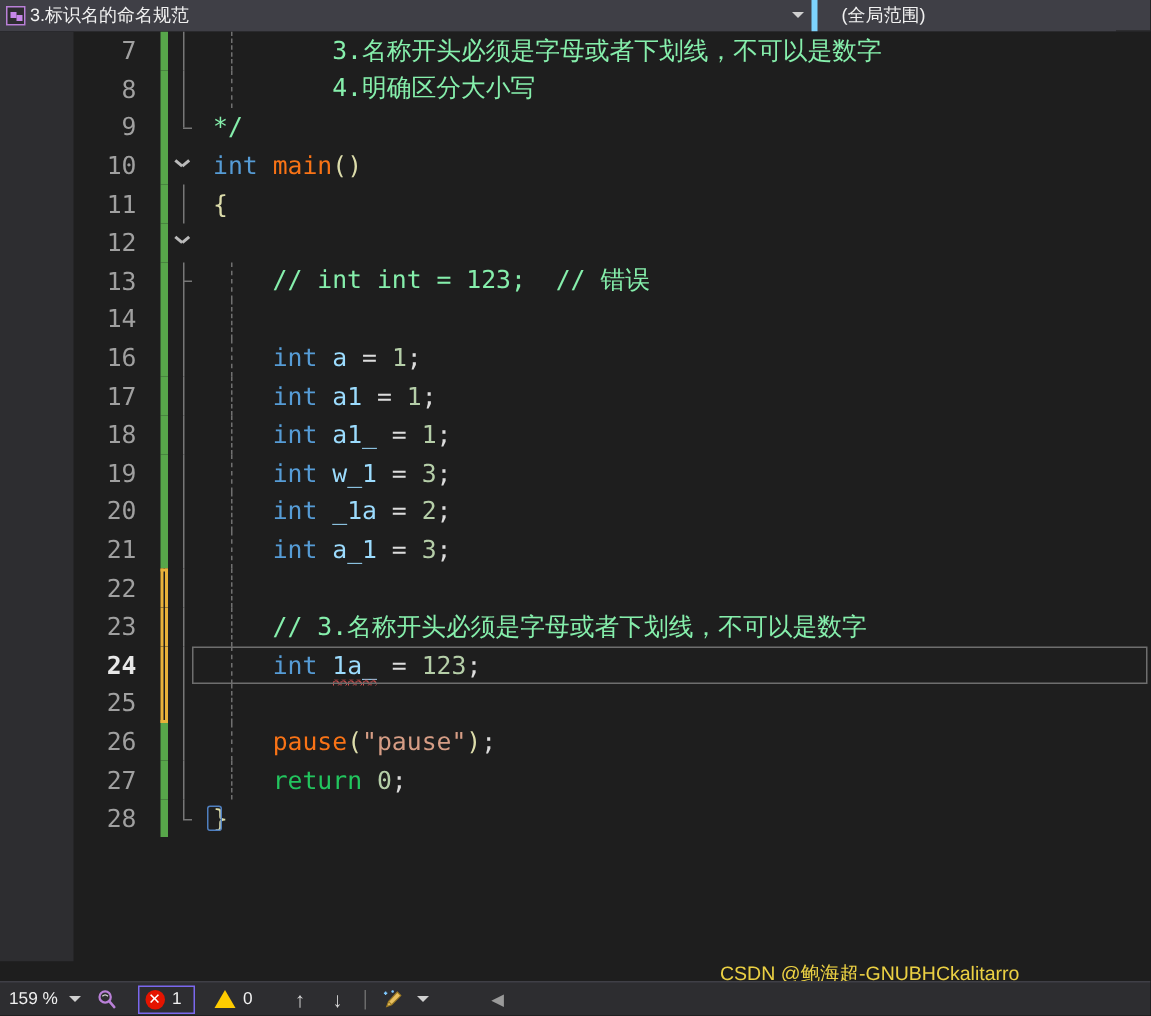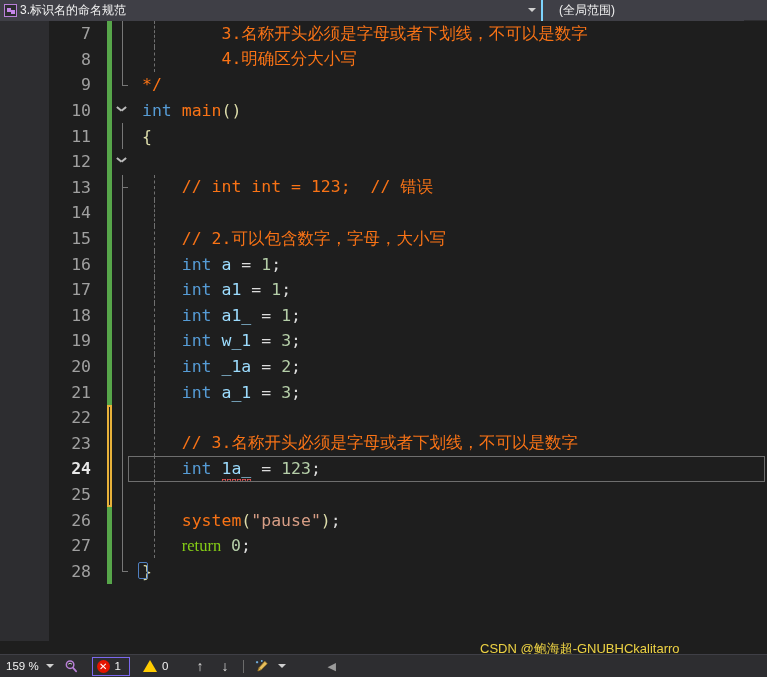--- a/index.html
+++ b/index.html
@@ -19,21 +19,21 @@
     border-bottom: 1px solid #2d2d30;
   }
   .nav-combo {
     display: flex; align-items: center; height: 21px;
     background: #3f3f46;
     color: #f1f1f1; font-size: 12px;
     padding: 0 2px 0 4px;
     position: relative;
   }
   .nav-combo.left { width: 541px; }
-  .nav-combo.right { width: 203px; border-left: 2px solid #7dd3fc; padding-left: 16px; }
+  .nav-combo.right { width: 203px; border-left: 4px solid #7dd3fc; padding-left: 16px; }
   .cpp-icon {
     width: 13px; height: 13px; flex: 0 0 13px;
     border: 1px solid #b980d8;
     margin-right: 3px;
     position: relative;
     background: #2d2d30;
   }
   .cpp-icon::before, .cpp-icon::after {
     content: ""; position: absolute; background: #c586e8;
   }
@@ -114,25 +114,25 @@
     flex: 1 1 auto; position: relative; padding-left: 10px; height: 25.6px;
     display: flex; align-items: center;
   }
   .indent-guide {
     position: absolute; top: 0; left: 22px; width: 0; height: 100%;
     border-left: 1px dashed #707070;
   }
 
   
   .kw      { color: #569cd6; }
-  .kw2     { color: #84cc16; font-family: Liberation Serif, serif; }
+  .kw2     { color: #22c55e; }
   .ident   { color: #9cdcfe; }
   .num     { color: #b5cea8; }
   .str     { color: #d69d85; }
-  .cmt     { color: #f97316; }
+  .cmt     { color: #86efac; }
   .fn      { color: #f97316; }
   .punct   { color: #dcdcdc; }
   .brace   { color: #dcdcaa; }
 
   .squiggle {
     position: relative;
     text-decoration: none;
   }
   .squiggle::after {
     content: "";
@@ -222,32 +222,31 @@
     <div class="selection-margin"></div>
     <div class="code-area" id="code-area">
         <div class="line"><div class="lineno">7</div><div class="changebar cb-green"></div><div class="fold"><span class="vline"></span></div><div class="codetext"><span class="indent-guide"></span><span class="cmt">        3.名称开头必须是字母或者下划线，不可以是数字</span></div></div>
         <div class="line"><div class="lineno">8</div><div class="changebar cb-green"></div><div class="fold"><span class="vline"></span></div><div class="codetext"><span class="indent-guide"></span><span class="cmt">        4.明确区分大小写</span></div></div>
         <div class="line"><div class="lineno">9</div><div class="changebar cb-green"></div><div class="fold"><span class="vline half-top"></span><span class="tick"></span></div><div class="codetext"><span class="cmt">*/</span></div></div>
         <div class="line"><div class="lineno">10</div><div class="changebar cb-green"></div><div class="fold"><span class="chev"></span></div><div class="codetext"><span class="kw">int</span><span class="punct"> </span><span class="fn">main</span><span class="brace">()</span></div></div>
         <div class="line"><div class="lineno">11</div><div class="changebar cb-green"></div><div class="fold"><span class="vline"></span></div><div class="codetext"><span class="brace">{</span></div></div>
         <div class="line"><div class="lineno">12</div><div class="changebar cb-green"></div><div class="fold"><span class="chev"></span></div></div>
         <div class="line"><div class="lineno">13</div><div class="changebar cb-green"></div><div class="fold"><span class="vline"></span><span class="tick"></span></div><div class="codetext"><span class="indent-guide"></span><span class="cmt">    // int int = 123;  // 错误</span></div></div>
         <div class="line"><div class="lineno">14</div><div class="changebar cb-green"></div><div class="fold"><span class="vline"></span></div><div class="codetext"><span class="indent-guide"></span></div></div>
-        <div class="line"><div class="lineno">15</div><div class="changebar cb-green"></div><div class="fold"><span class="vline"></span></div><div class="codetext"><span class="indent-guide"></span><span class="cmt">    // 2.可以包含数字，字母，大小写</span></div></div>
         <div class="line"><div class="lineno">16</div><div class="changebar cb-green"></div><div class="fold"><span class="vline"></span></div><div class="codetext"><span class="indent-guide"></span><span class="punct">    </span><span class="kw">int</span><span class="punct"> </span><span class="ident">a</span><span class="punct"> = </span><span class="num">1</span><span class="punct">;</span></div></div>
         <div class="line"><div class="lineno">17</div><div class="changebar cb-green"></div><div class="fold"><span class="vline"></span></div><div class="codetext"><span class="indent-guide"></span><span class="punct">    </span><span class="kw">int</span><span class="punct"> </span><span class="ident">a1</span><span class="punct"> = </span><span class="num">1</span><span class="punct">;</span></div></div>
         <div class="line"><div class="lineno">18</div><div class="changebar cb-green"></div><div class="fold"><span class="vline"></span></div><div class="codetext"><span class="indent-guide"></span><span class="punct">    </span><span class="kw">int</span><span class="punct"> </span><span class="ident">a1_</span><span class="punct"> = </span><span class="num">1</span><span class="punct">;</span></div></div>
         <div class="line"><div class="lineno">19</div><div class="changebar cb-green"></div><div class="fold"><span class="vline"></span></div><div class="codetext"><span class="indent-guide"></span><span class="punct">    </span><span class="kw">int</span><span class="punct"> </span><span class="ident">w_1</span><span class="punct"> = </span><span class="num">3</span><span class="punct">;</span></div></div>
         <div class="line"><div class="lineno">20</div><div class="changebar cb-green"></div><div class="fold"><span class="vline"></span></div><div class="codetext"><span class="indent-guide"></span><span class="punct">    </span><span class="kw">int</span><span class="punct"> </span><span class="ident">_1a</span><span class="punct"> = </span><span class="num">2</span><span class="punct">;</span></div></div>
         <div class="line"><div class="lineno">21</div><div class="changebar cb-green"></div><div class="fold"><span class="vline"></span></div><div class="codetext"><span class="indent-guide"></span><span class="punct">    </span><span class="kw">int</span><span class="punct"> </span><span class="ident">a_1</span><span class="punct"> = </span><span class="num">3</span><span class="punct">;</span></div></div>
         <div class="line"><div class="lineno">22</div><div class="changebar cb-yellow top"><div class="inner"></div></div><div class="fold"><span class="vline"></span></div><div class="codetext"><span class="indent-guide"></span></div></div>
         <div class="line"><div class="lineno">23</div><div class="changebar cb-yellow"><div class="inner"></div></div><div class="fold"><span class="vline"></span></div><div class="codetext"><span class="indent-guide"></span><span class="cmt">    // 3.名称开头必须是字母或者下划线，不可以是数字</span></div></div>
         <div class="line"><div class="lineno current">24</div><div class="changebar cb-yellow"><div class="inner"></div></div><div class="fold"><span class="vline"></span></div><div class="codetext"><span class="indent-guide"></span><span class="punct">    </span><span class="kw">int</span><span class="punct"> </span><span class="ident squiggle">1a_</span><span class="punct"> = </span><span class="num">123</span><span class="punct">;</span></div><div class="current-line-box"></div></div>
         <div class="line"><div class="lineno">25</div><div class="changebar cb-yellow bot"><div class="inner"></div></div><div class="fold"><span class="vline"></span></div><div class="codetext"><span class="indent-guide"></span></div></div>
-        <div class="line"><div class="lineno">26</div><div class="changebar cb-green"></div><div class="fold"><span class="vline"></span></div><div class="codetext"><span class="indent-guide"></span><span class="punct">    </span><span class="fn">system</span><span class="brace">(</span><span class="str">"pause"</span><span class="brace">)</span><span class="punct">;</span></div></div>
+        <div class="line"><div class="lineno">26</div><div class="changebar cb-green"></div><div class="fold"><span class="vline"></span></div><div class="codetext"><span class="indent-guide"></span><span class="punct">    </span><span class="fn">pause</span><span class="brace">(</span><span class="str">"pause"</span><span class="brace">)</span><span class="punct">;</span></div></div>
         <div class="line"><div class="lineno">27</div><div class="changebar cb-green"></div><div class="fold"><span class="vline"></span></div><div class="codetext"><span class="indent-guide"></span><span class="punct">    </span><span class="kw2">return</span><span class="punct"> </span><span class="num">0</span><span class="punct">;</span></div></div>
         <div class="line"><div class="lineno">28</div><div class="changebar cb-green"></div><div class="fold"><span class="vline half-top"></span><span class="tick"></span></div><div class="codetext"><span class="brace">}</span><span class="brace-match" style="left: 6px; top: 4px;"></span></div></div>
       </div>
   </div>
 
   <div class="watermark">CSDN @鲍海超-GNUBHCkalitarro</div>
 
   <div class="statusbar">
     <div class="sb-item sb-zoom">
       <span>159 %</span>

